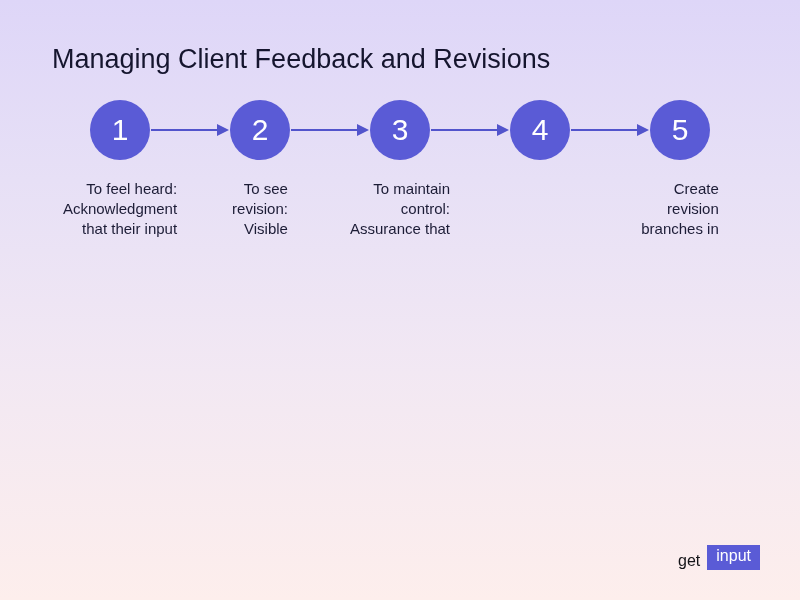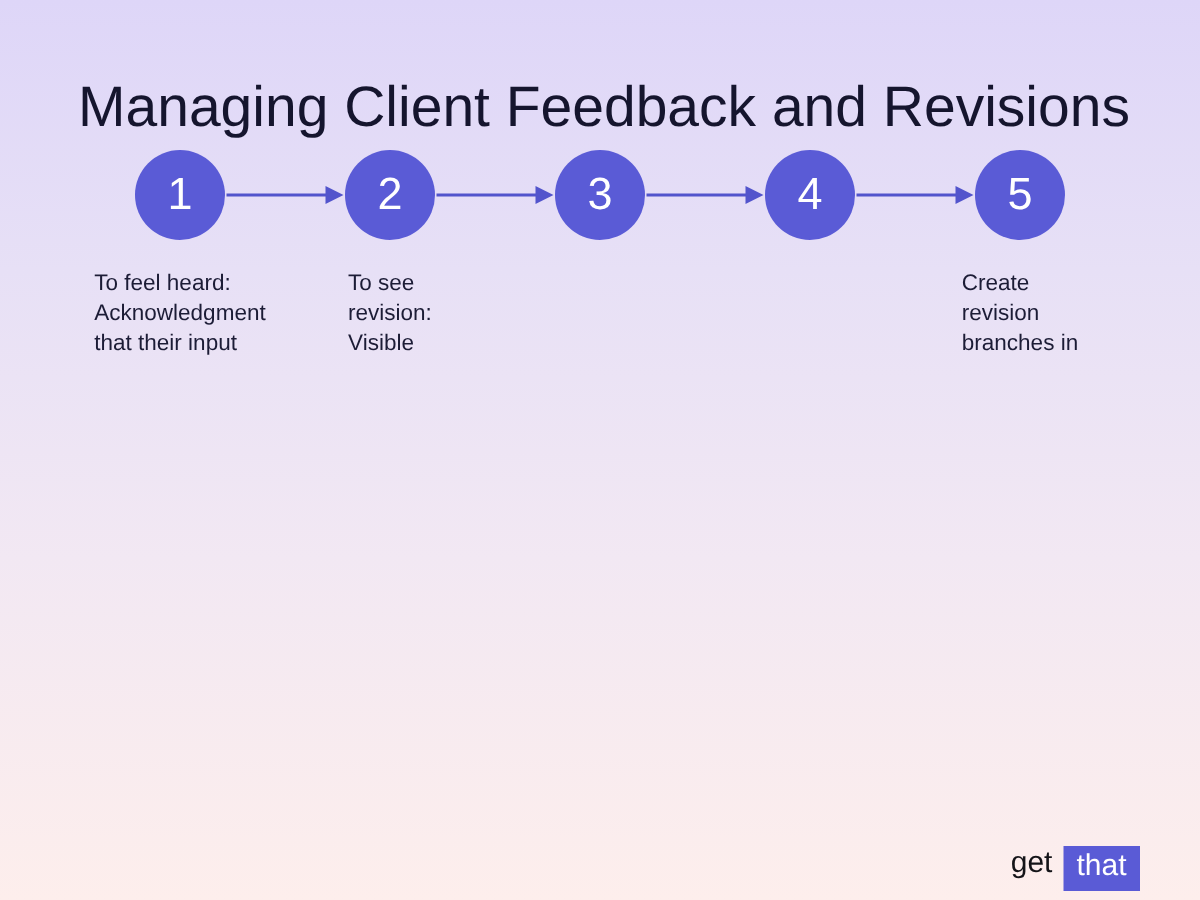--- a/index.html
+++ b/index.html
@@ -5,64 +5,63 @@
   html,body { margin:0; padding:0; }
   .slide {
     position:relative;
     width:800px; height:600px;
     overflow:hidden;
     background:linear-gradient(180deg, #ded6f8 0%, #e7e0f6 30%, #f2e8f3 62%, #fdeeec 100%);
     font-family:"Liberation Sans", sans-serif;
   }
   .title {
     position:absolute; left:52px; top:26px;
-    font-size:38px; font-weight:400;
+    font-size:27px; font-weight:400;
     color:#15152e; white-space:nowrap;
   }
   .steps {
     position:absolute; left:50px; top:100px; width:700px;
     display:flex;
   }
   .step {
     width:140px;
     display:flex; flex-direction:column; align-items:center;
   }
   .circle {
     width:60px; height:60px; border-radius:50%;
     background:#5a5bd6;
     color:#ffffff; font-size:30px; font-weight:400;
     display:flex; align-items:center; justify-content:center;
   }
   .caption {
     margin-top:19px;
     font-size:15px; line-height:20px;
-    text-align:left;
+    text-align:right;
     color:#1c1c36;
     white-space:pre-line;
   }
   .arrow { position:absolute; top:123px; width:78px; height:14px; }
   .arrow-1 { left:151px; }
   .arrow-2 { left:291px; }
   .arrow-3 { left:431px; }
   .arrow-4 { left:571px; }
   .arrow .shaft {
     position:absolute; left:0; top:6px; width:68px; height:2px;
     background:#5254cc;
   }
   .arrow .head {
     position:absolute; right:0; top:1px; width:0; height:0;
     border-left:12px solid #5254cc;
     border-top:6px solid transparent;
     border-bottom:6px solid transparent;
   }
   .logo {
     position:absolute; right:40px; top:545px;
-    display:flex; align-items:flex-start;
-    font-size:20px;
-    margin-top:19px;
+    display:flex; align-items:flex-end;
+    font-size:16px;
   }
   .logo-get { color:#141418; margin-right:7px; }
   .logo-many {
     background:#5a5bd6; color:#ffffff;
     padding:2px 9px 5px 9px;
   }
 </style>
 </head>
 <body>
 
@@ -87,20 +86,23 @@
       </div>
       <div class="caption">To see
 revision:
 Visible</div>
     </div>
 
     <div class="step">
       <div class="circle">
         <span>3</span>
       </div>
+      <div class="caption">To maintain
+control:
+Assurance that</div>
     </div>
 
     <div class="step">
       <div class="circle">
         <span>4</span>
       </div>
     </div>
 
     <div class="step">
       <div class="circle">
@@ -125,16 +127,16 @@
     <div class="shaft"></div>
     <div class="head"></div>
   </div>
   <div class="arrow arrow-4">
     <div class="shaft"></div>
     <div class="head"></div>
   </div>
 
   <div class="logo">
     <span class="logo-get">get</span>
-    <span class="logo-many">that</span>
+    <span class="logo-many">input</span>
   </div>
 
 </div>
 
 </body></html>

